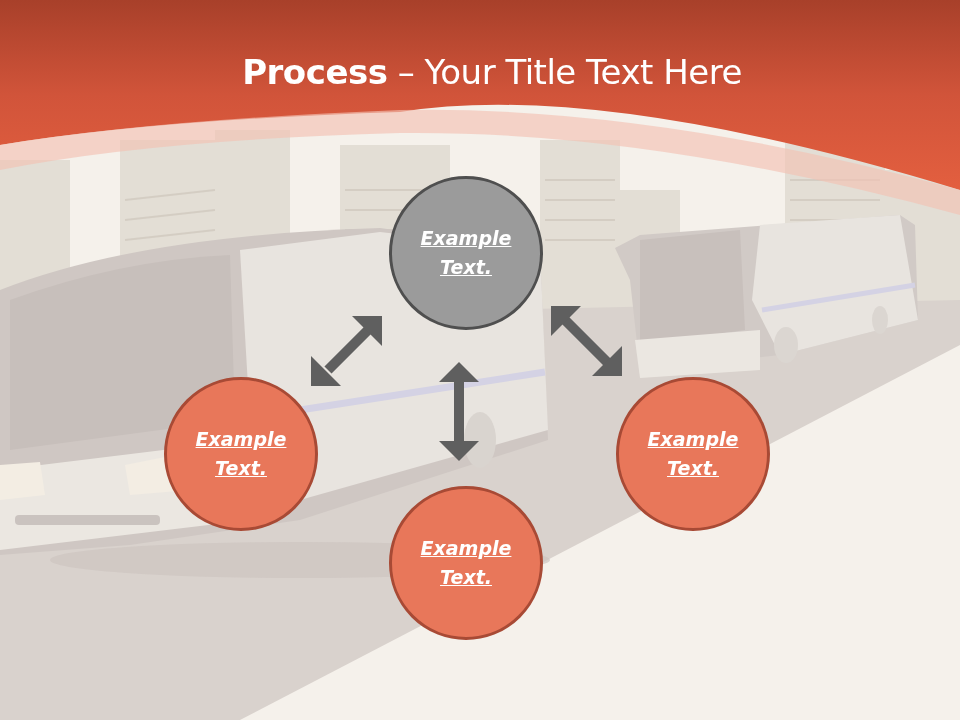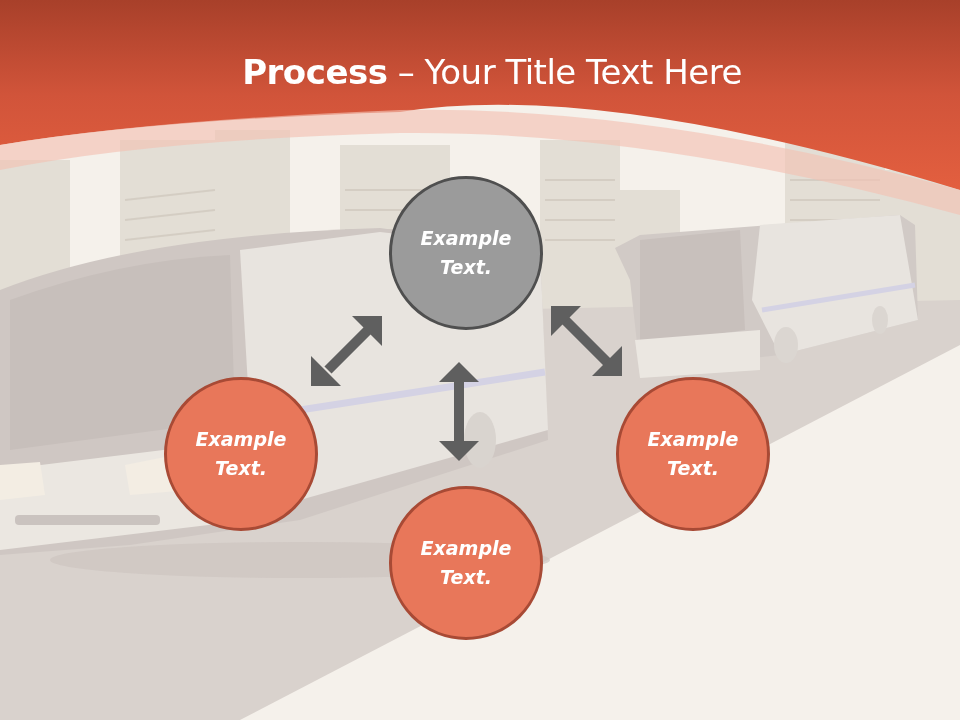--- a/index.html
+++ b/index.html
@@ -13,21 +13,21 @@
   }
   .title .bold { font-weight: bold; }
   .node {
     position: absolute; width: 154px; height: 154px; border-radius: 50%;
     box-sizing: border-box; display: flex; align-items: center; justify-content: center;
     text-align: center; color: #ffffff; font-style: italic; font-weight: bold;
     font-size: 19px; line-height: 29px; font-family: "DejaVu Sans", sans-serif;
   }
   .node.gray { background: #9b9b9b; border: 3px solid #4f4f4f; }
   .node.orange { background: #e8775a; border: 3px solid #a84a35; }
-  .node span { display: block; }
+  .node span { display: block; text-decoration: underline; }
   .arrow { position: absolute; left: 0; top: 0; }
 </style>
 </head>
 <body>
 
 <div class="slide">
 
   <svg class="bg-svg" viewBox="0 0 960 720">
     <defs>
       <linearGradient id="hdr" x1="0" y1="0" x2="0" y2="1">

